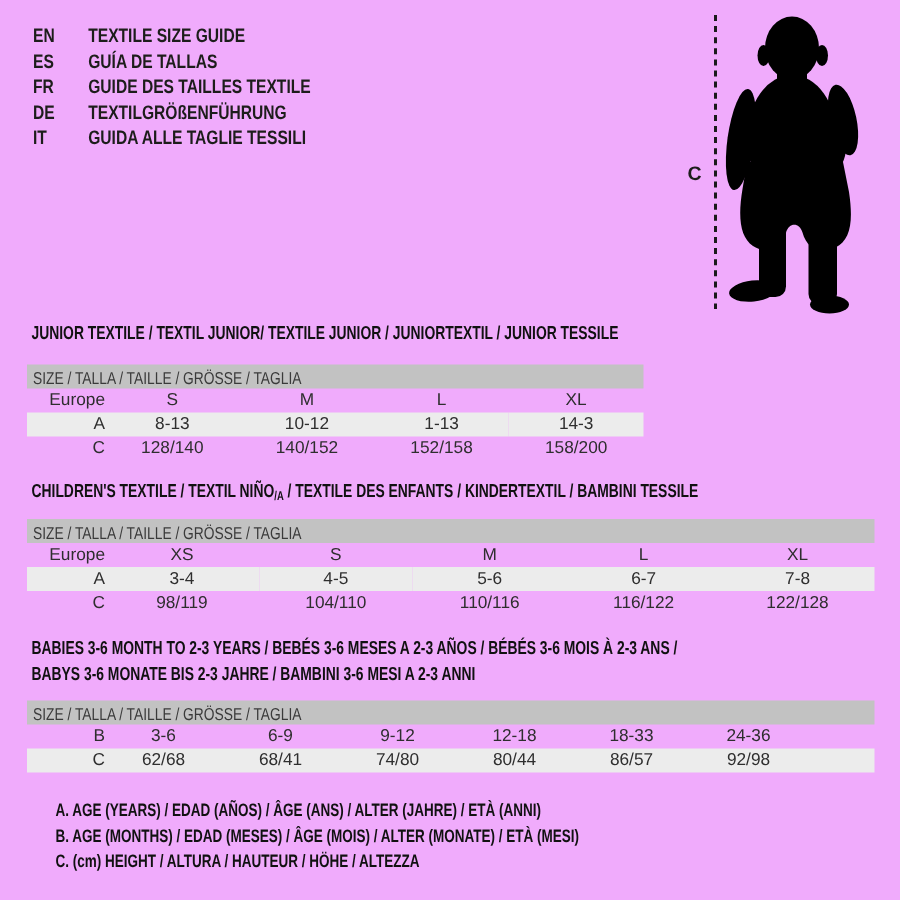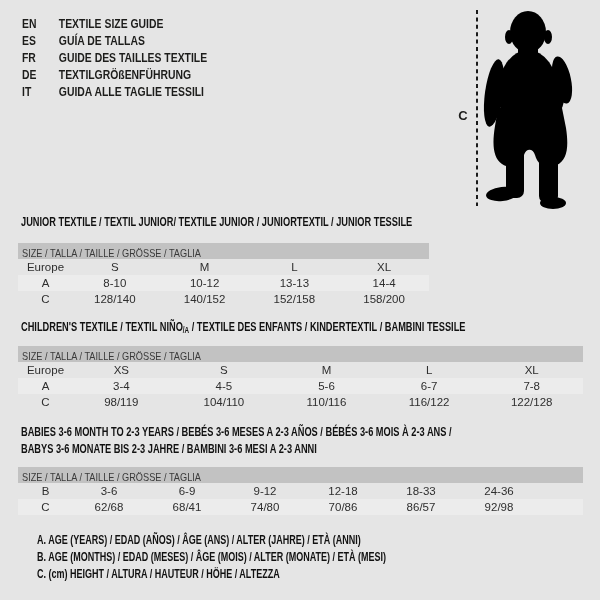--- a/index.html
+++ b/index.html
@@ -1,17 +1,17 @@
 <!DOCTYPE html>
 <html><head>
 <meta charset="utf-8">
 <style>
   html,body{margin:0;padding:0;background:#fff;}
   .sheet{
-    position:relative;width:600px;height:600px;background:#e5e5e5;
+    position:relative;width:600px;height:600px;background:#f0abfc;
     font-family:"Liberation Sans", sans-serif;color:#1d1d1b;overflow:hidden;
   }
   
   .langs{position:absolute;left:22px;top:15px;}
   .lang-row{display:flex;height:17px;line-height:17px;font-size:13px;font-weight:bold;
             white-space:nowrap;transform:scaleX(.8);transform-origin:0 50%;}
   .lang-code{width:46px;flex:0 0 46px;}
   
   .figure-svg{position:absolute;left:450px;top:5px;}
   .measure-c{position:absolute;left:455px;top:108px;width:16px;height:16px;
@@ -21,21 +21,21 @@
              white-space:nowrap;transform:scaleX(.74);transform-origin:0 0;color:#111;}
   .sec-title .subscript{font-size:8.5px;vertical-align:-2px;}
   .sec-title.two-line div{height:17px;line-height:17px;}
   
   .tbl-wrap{position:absolute;}
   .size-bar{height:16px;background:#c2c2c2;overflow:hidden;}
   .size-bar span{display:inline-block;font-size:11.5px;line-height:16px;color:#3a3a3a;
                  padding-left:5px;white-space:nowrap;transform:scaleX(.8);transform-origin:0 50%;}
   table{border-collapse:collapse;table-layout:fixed;width:100%;}
   td{height:16px;padding:0;font-size:11.5px;color:#2e2e2e;vertical-align:middle;}
-  td.lbl{text-align:center;padding-left:3px;}
+  td.lbl{text-align:right;padding-left:3px;}
   td.val{text-align:center;}
   tr.shade td{background:#ececec;}
   
   .footnotes{position:absolute;left:21px;top:532px;margin-left:16px;}
   .footnote{height:17px;line-height:17px;font-size:12px;font-weight:bold;color:#111;
             white-space:nowrap;transform:scaleX(.75);transform-origin:0 50%;}
 </style>
 </head>
 <body>
 
@@ -101,24 +101,24 @@
       <tbody>
           <tr>
         <td class="lbl">Europe</td>
         <td class="val">S</td>
         <td class="val">M</td>
         <td class="val">L</td>
         <td class="val">XL</td>
       </tr>
       <tr class="shade">
         <td class="lbl">A</td>
-        <td class="val">8-10</td>
+        <td class="val">8-13</td>
         <td class="val">10-12</td>
-        <td class="val">13-13</td>
-        <td class="val">14-4</td>
+        <td class="val">1-13</td>
+        <td class="val">14-3</td>
       </tr>
       <tr>
         <td class="lbl">C</td>
         <td class="val">128/140</td>
         <td class="val">140/152</td>
         <td class="val">152/158</td>
         <td class="val">158/200</td>
       </tr>
     </tbody>
       </table>
@@ -199,21 +199,21 @@
         <td class="val">12-18</td>
         <td class="val">18-33</td>
         <td class="val">24-36</td>
         <td></td>
       </tr>
       <tr class="shade">
         <td class="lbl">C</td>
         <td class="val">62/68</td>
         <td class="val">68/41</td>
         <td class="val">74/80</td>
-        <td class="val">70/86</td>
+        <td class="val">80/44</td>
         <td class="val">86/57</td>
         <td class="val">92/98</td>
         <td></td>
       </tr>
     </tbody>
       </table>
   </div>
 
   <div class="footnotes">
     <div class="footnote">A. AGE (YEARS) / EDAD (AÑOS) / ÂGE (ANS) / ALTER (JAHRE) / ETÀ (ANNI)</div>

